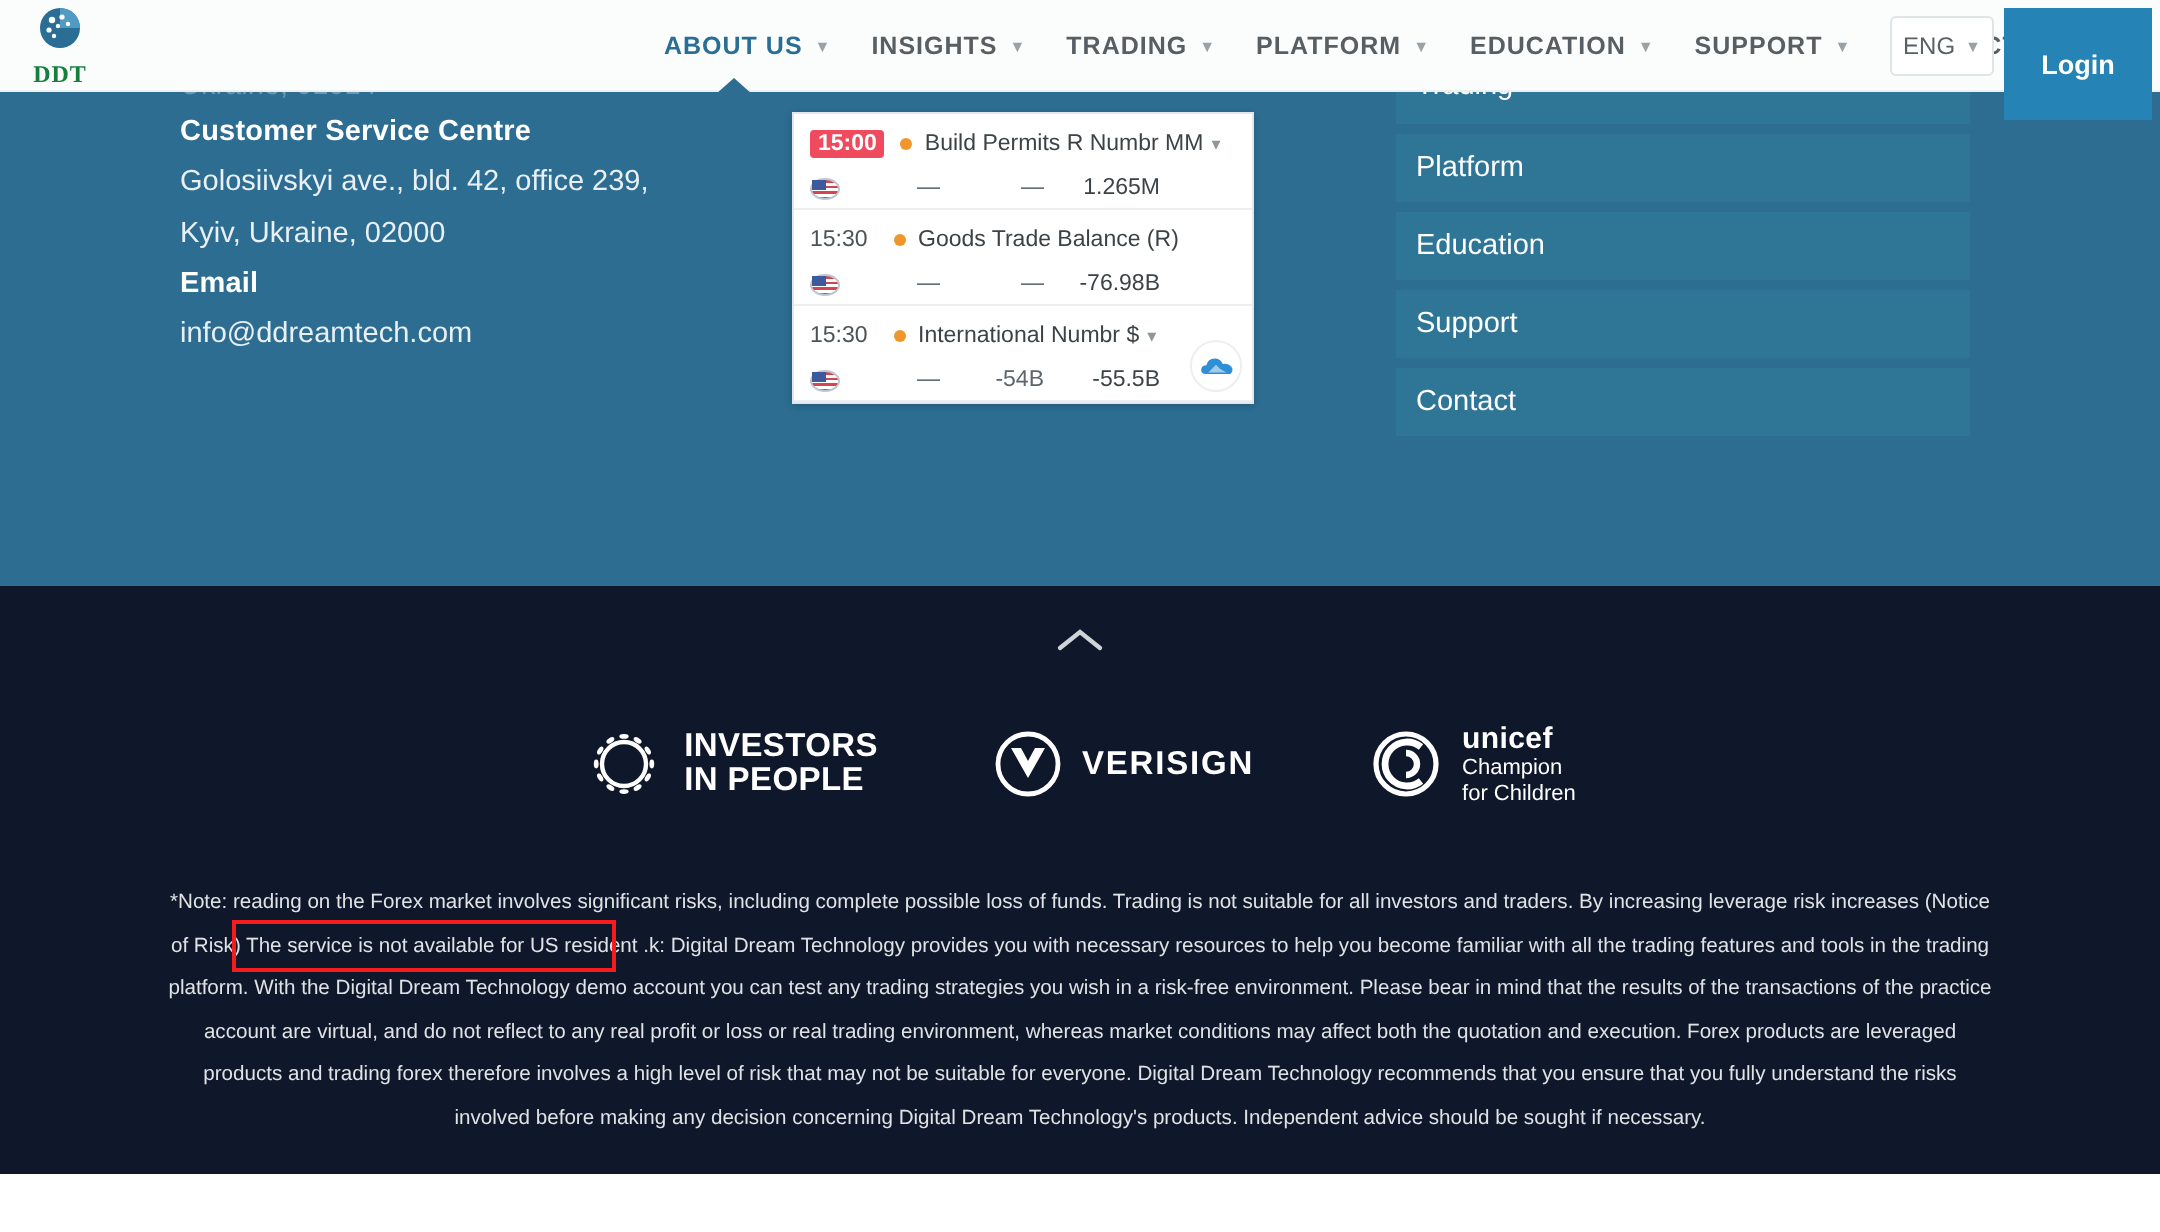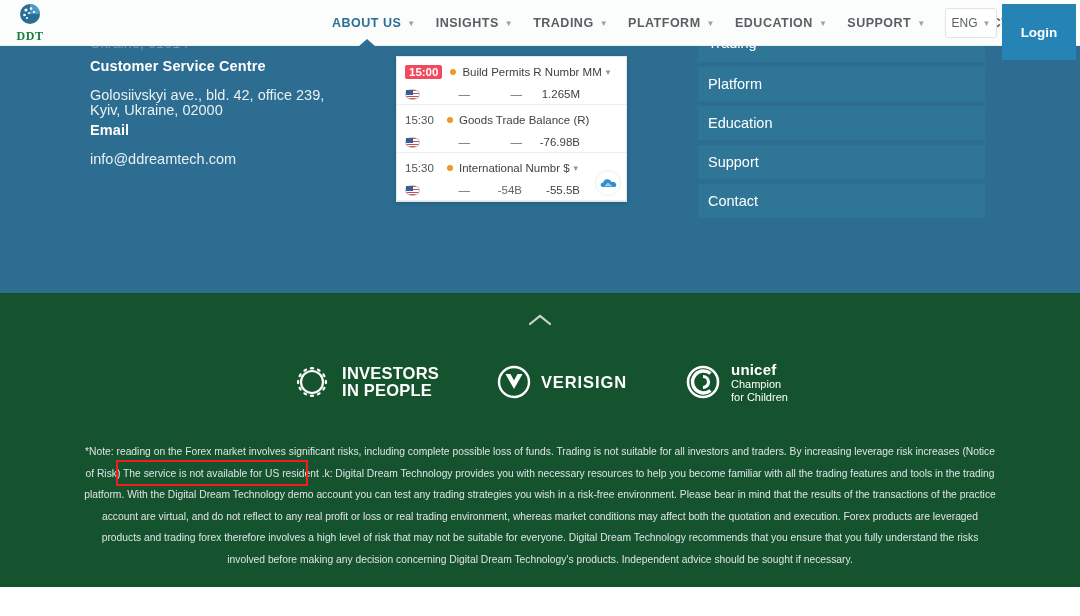--- a/index.html
+++ b/index.html
@@ -23,22 +23,22 @@
   }
   .addr-faded {
     font-size: 14.5px; line-height: 22px; color: #ffffff;
     opacity: 0.30; font-weight: 400;
   }
   .contact-h {
     font-size: 14.5px; font-weight: 700; color: #ffffff;
     margin-top: 4px; letter-spacing: .1px;
   }
   .contact-p {
-    font-size: 14.5px; line-height: 15px; color: #e9f0f4;
-    margin-top: 14px; font-weight: 400;
+    font-size: 14.5px; line-height: 26px; color: #e9f0f4;
+    margin-top: 4px; font-weight: 400;
   }
 
   
   .sitemap {
     position: absolute; left: 698px; top: 36px; width: 287px;
   }
   .sitemap-item {
     background: #2f7596; color: #ffffff;
     height: 34px; line-height: 34px;
     padding-left: 10px; font-size: 14.5px;
@@ -131,21 +131,21 @@
     position: absolute; right: 4px; top: 4px;
     width: 74px; height: 56px; background: #2583b5; color: #ffffff;
     font-size: 13.5px; font-weight: 700;
     display: flex; align-items: center; justify-content: center;
     cursor: pointer;
   }
 
   
   .footer {
     position: absolute; left: 0; top: 293px; width: 1080px; height: 294px;
-    background: #14532d;
+    background: #0f172a;
   }
   .scroll-top {
     position: absolute; left: 0; top: 20px; width: 1080px;
     text-align: center; cursor: pointer;
   }
   .badges {
     position: absolute; left: 0; top: 68px; width: 1080px;
     display: flex; align-items: center; justify-content: center; gap: 58px;
   }
   .badge { display: flex; align-items: center; gap: 10px; color: #ffffff; }

